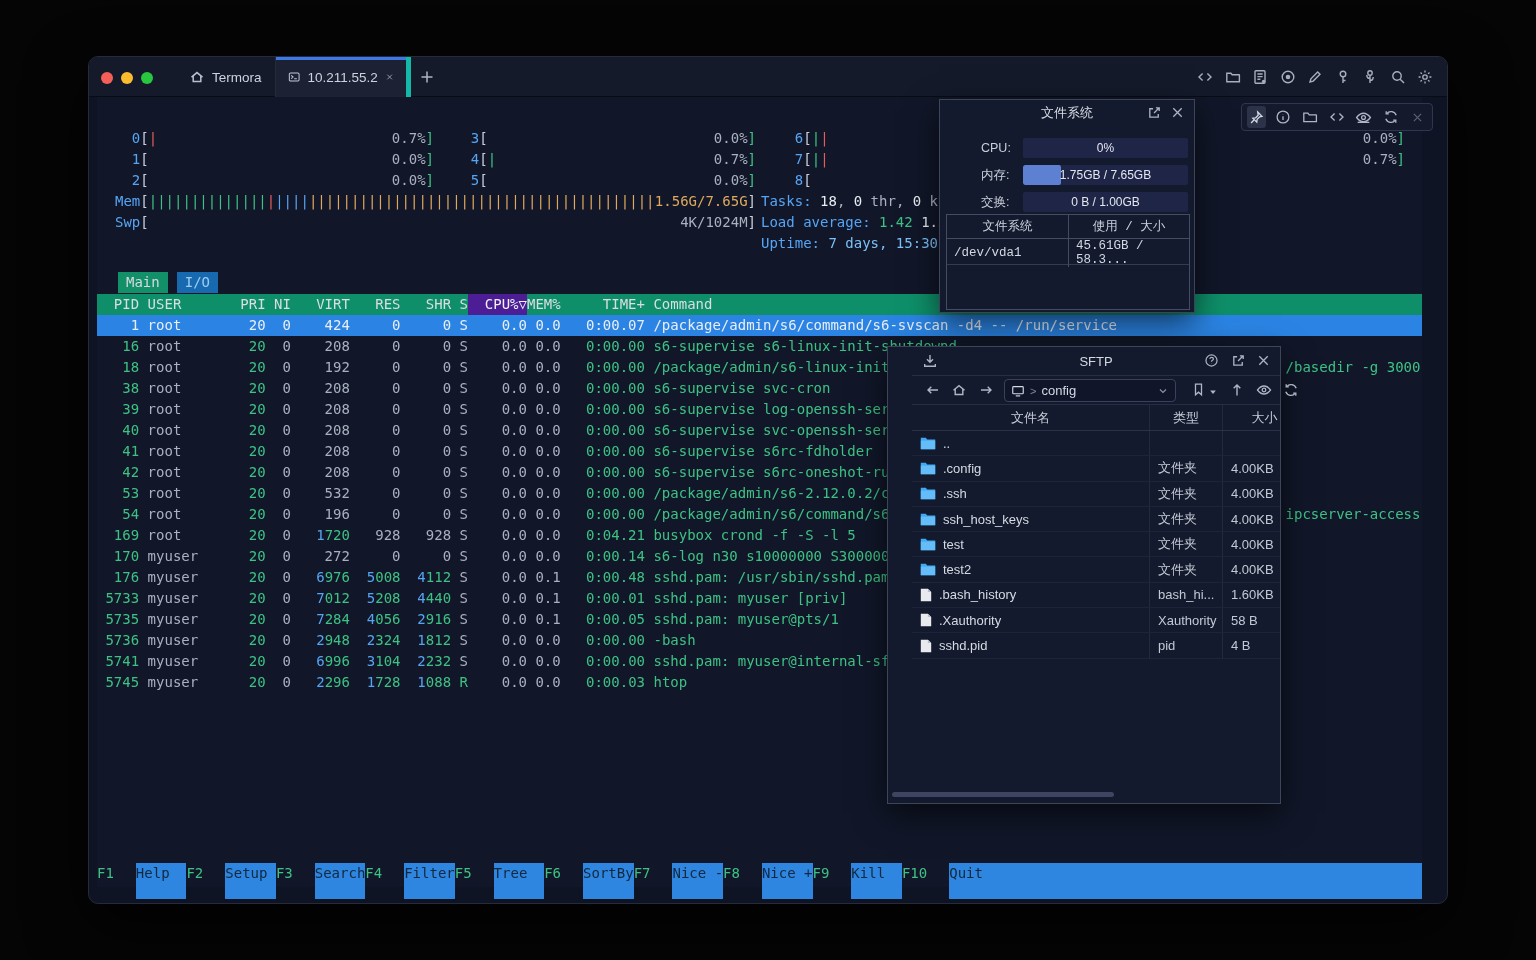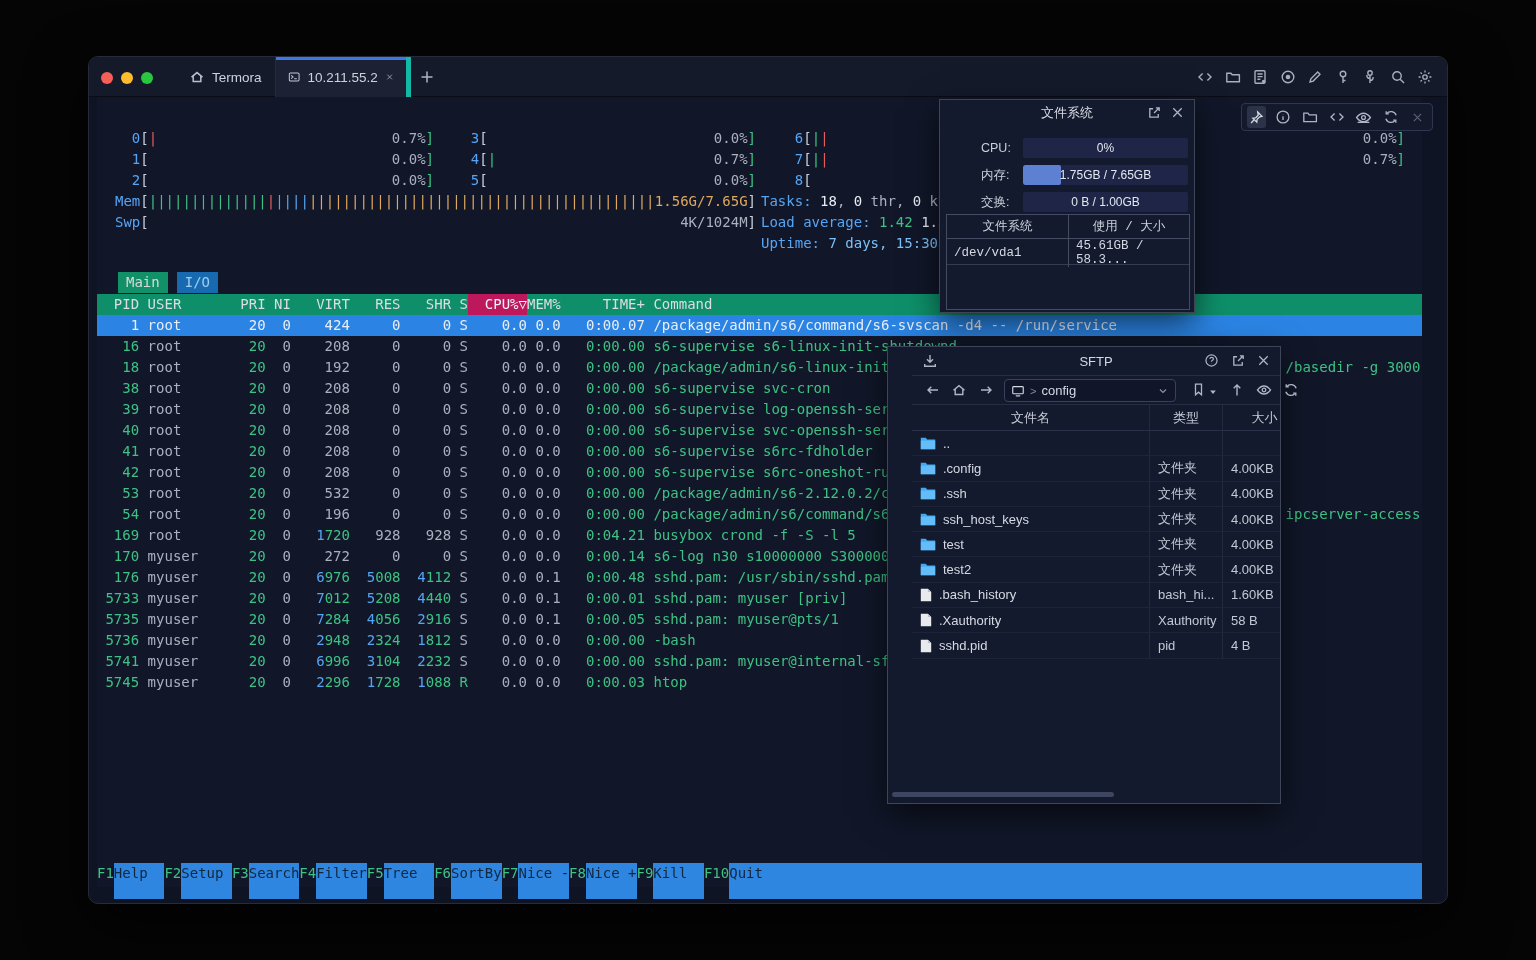--- a/index.html
+++ b/index.html
@@ -32,28 +32,28 @@
   .mbar{flex:1;display:flex;overflow:hidden;white-space:pre;}
   .msp{flex:1;}
   .memline{position:absolute;left:18px;width:641px;}
   .rinfo{position:absolute;left:664px;top:94px;white-space:pre;}
   .rinfo div{height:21px;}
   .htabs{position:absolute;left:21px;top:175px;display:flex;gap:9px;height:21px;}
   .htab{padding:0 8px;white-space:pre;}
   .htab.main{background:#129068;color:#d6dade;}
   .htab.io{background:#186ab0;color:#9ccdf2;}
   .phead{position:absolute;left:0;top:197px;width:100%;height:21px;background:#0e8f69;color:#d9dee2;white-space:pre;display:flex;}
-  .hsort{background:#be185d;color:#eef3f8;}
+  .hsort{background:#4c1d95;color:#eef3f8;}
   .procs{position:absolute;left:0;top:218px;width:100%;}
   .prow{height:21px;white-space:pre;display:flex;}
   .prow.sel{background:#2b84e3;}
   .prow.sel span{color:#e9eef6;}
   .fnbar{position:absolute;left:0;top:766px;width:100%;height:36px;display:flex;white-space:pre;}
   .fk{color:#3ec284;}
-  .fl{background:#2e86e0;color:#12283f;}
+  .fl{background:#2e86e0;color:#12283f;margin-left:22px;}
   .ffill{flex:1;background:#2e86e0;}
   
   .panel{position:absolute;background:#141a2d;border:1px solid #3e4558;box-shadow:0 10px 30px rgba(0,0,0,.6);}
   
   .sysinfo{left:850px;top:42px;width:256px;height:214px;font-size:12.5px;color:#c9cfdb;}
   .sys-title{position:relative;height:26px;display:flex;align-items:center;justify-content:center;color:#d8dce6;font-size:13px;}
   .sys-title .pic{position:absolute;top:5px;color:#aeb4c2;}
   .sys-rows{position:absolute;left:0;top:38px;width:100%;padding-left:35px;}
   .sys-row{display:flex;align-items:center;height:20px;margin:0 6px 7px 6px;}
   .sys-label{width:42px;}

